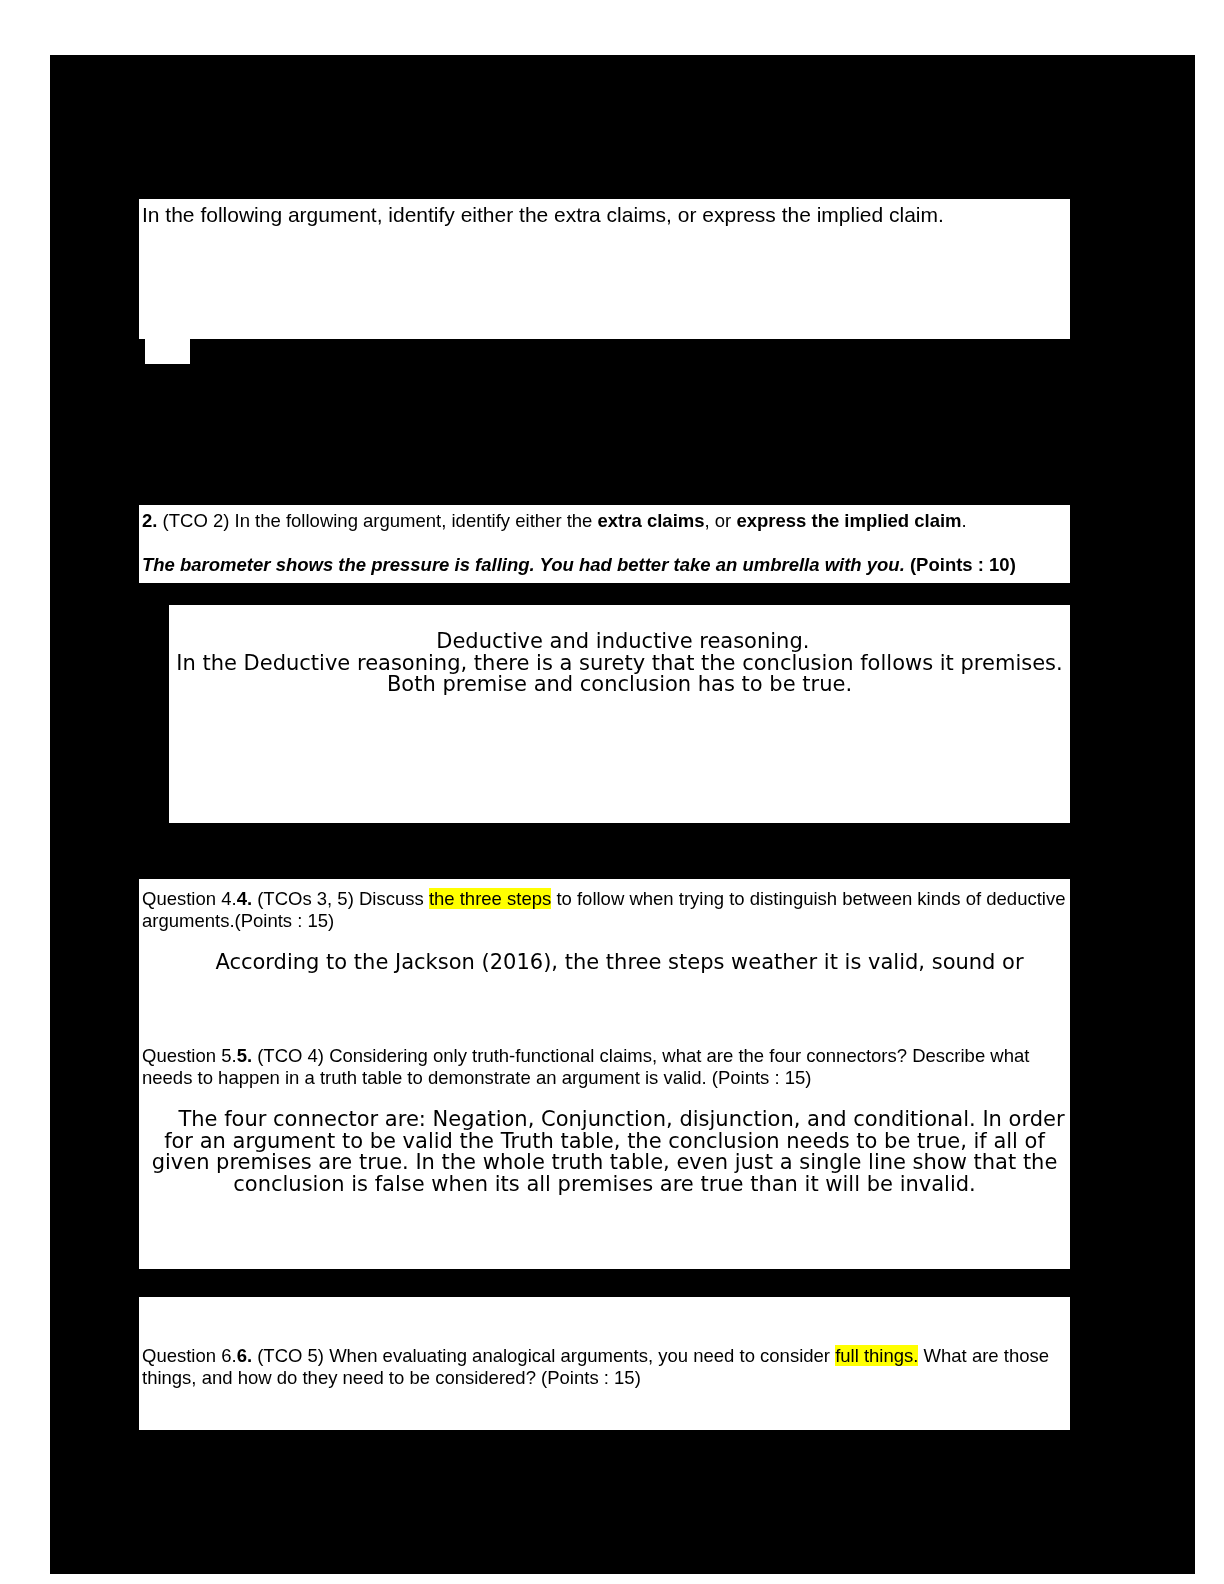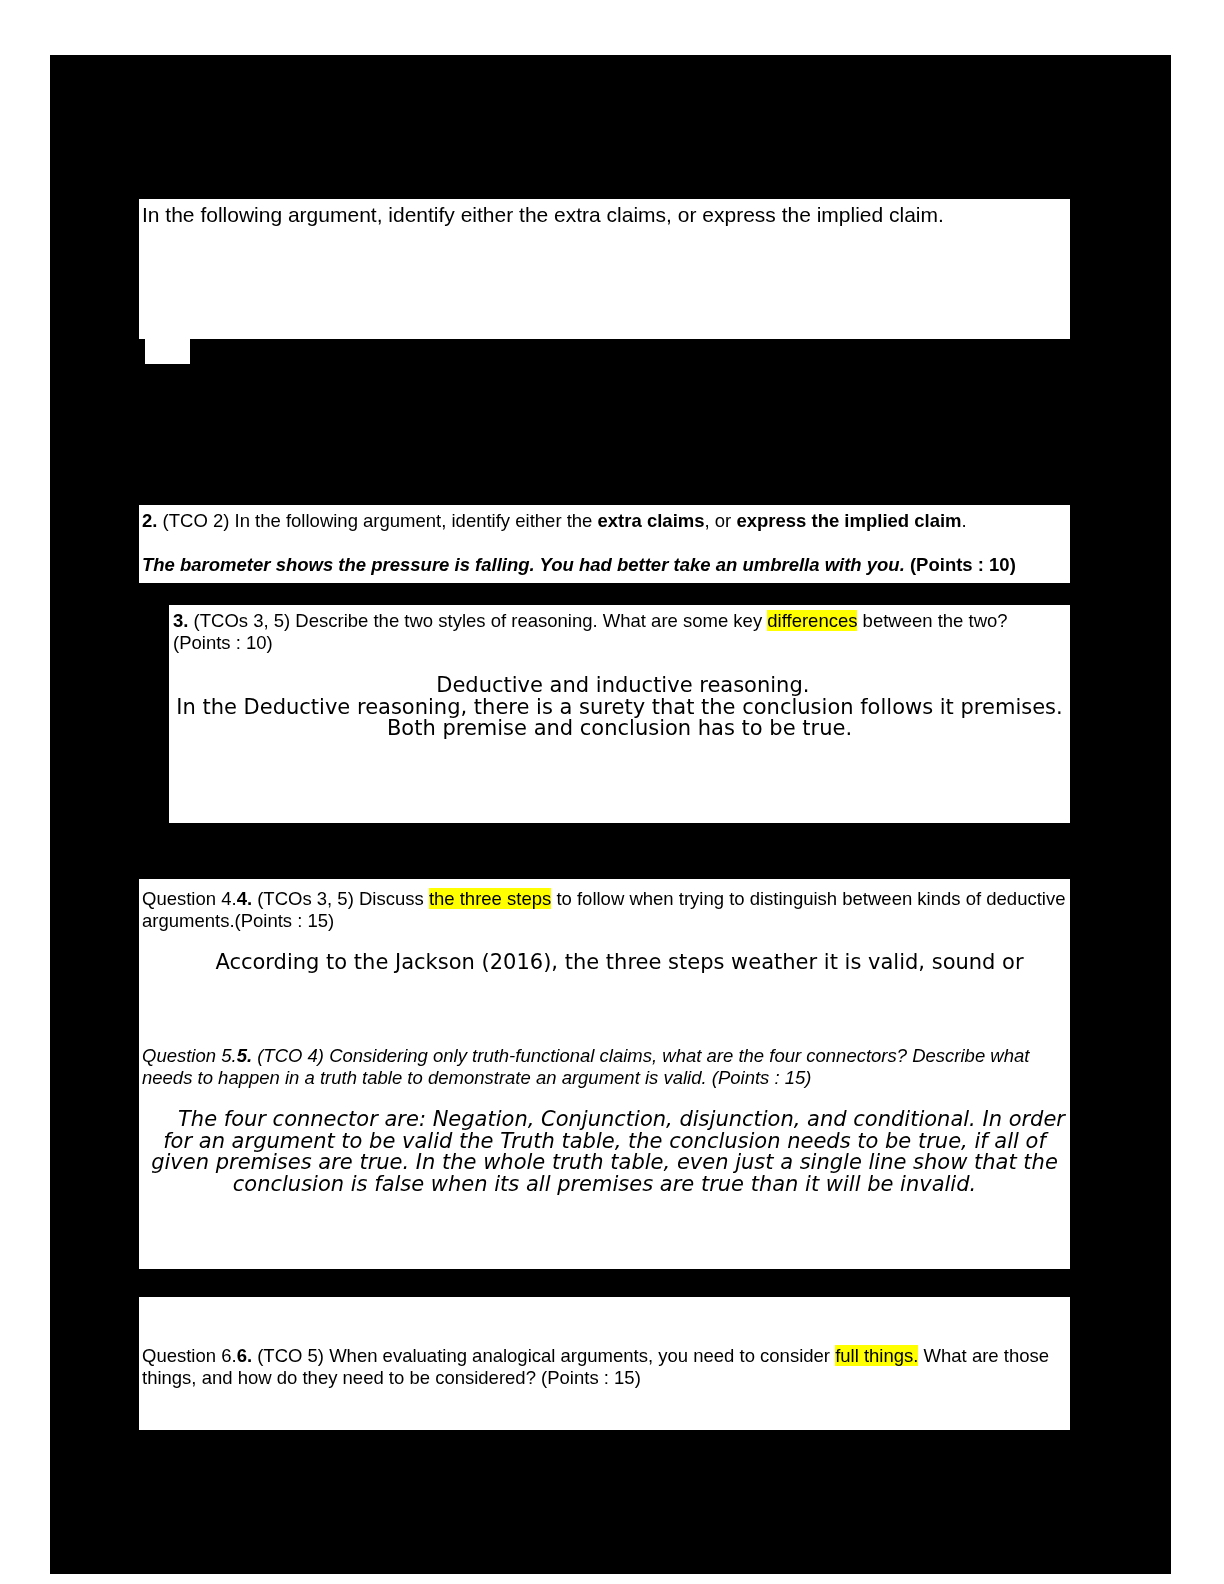--- a/index.html
+++ b/index.html
@@ -8,20 +8,21 @@
     background: #ffffff;
     position: relative;
     font-family: "Liberation Sans", sans-serif;
     color: #000000;
   }
   .page {
     position: absolute;
     left: 50px; top: 55px;
     width: 1121px; height: 1519px;
     background: #000000;
+    padding-left: 24px;
   }
   .block {
     position: absolute;
     background: #ffffff;
     color: #000000;
     box-sizing: border-box;
     overflow: hidden;
   }
   .block p { margin: 0; white-space: pre-wrap; }
 
@@ -33,21 +34,21 @@
 
   
   .cursor-box { position: absolute; left: 95px; top: 284px; width: 45px; height: 25px; background: #ffffff; }
 
   
   .qfont { font-size: 18.5px; line-height: 22px; }
   .b2 { left: 89px; top: 430px; width: 931px; height: 78px; padding: 5px 3px; margin-top: 20px; }
   .b2 .arg2 { margin-top: 22px; font-weight: bold; }
   .b3 { left: 119px; top: 550px; width: 901px; height: 218px; padding: 5px 4px; }
   .b4 { left: 89px; top: 824px; width: 931px; height: 135px; padding: 9px 3px; }
-  .b5 { left: 89px; top: 954px; width: 931px; height: 260px; padding: 36px 3px 0 3px; font-style: italic; }
+  .b5 { left: 89px; top: 954px; width: 931px; height: 260px; padding: 36px 3px 0 3px; }
   .b6 { left: 89px; top: 1242px; width: 931px; height: 133px; padding: 48px 3px 0 3px; }
 
   .bold { font-weight: bold; }
   .hl { background: #ffff00; }
 
   .answer { font-family: "DejaVu Sans", sans-serif; font-size: 21px; line-height: 21.5px; text-align: center; }
   .b3 .answer { margin-top: 21px; }
   .b4 .answer { margin-top: 20px; text-indent: 30px; }
   .b5 .answer { margin-top: 20px; text-indent: 34px; }
 </style>
@@ -61,21 +62,20 @@
   </section>
 
   <div class="cursor-box"></div>
 
   <section class="block b2 qfont">
     <p><span class="bold">2.</span><span> (TCO 2) In the following argument, identify either the </span><span class="bold">extra claims</span><span>, or </span><span class="bold">express the implied claim</span><span>.</span></p>
     <p class="arg2"><span class="it">The barometer shows the pressure is falling. You had better take an umbrella with you.</span><span> (Points : 10)</span></p>
   </section>
 
   <section class="block b3 qfont">
-    <p><span class="bold">3.</span><span> (TCOs 3, 5) Describe the two styles of reasoning. What are some key </span><span class="hl">differences</span><span> between the two? (Points : 10)</span></p>
     <div class="answer">
       <p> Deductive and inductive reasoning.</p>
       <p>In the Deductive reasoning, there is a surety that the conclusion follows it premises. Both premise and conclusion has to be true.</p>
     </div>
   </section>
 
   <section class="block b4 qfont">
     <p><span>Question 4.</span><span class="bold">4.</span><span> (TCOs 3, 5) Discuss </span><span class="hl">the three steps</span><span> to follow when trying to distinguish between kinds of deductive arguments.(Points : 15)</span></p>
     <p class="answer">According to the Jackson (2016), the three steps weather it is valid, sound or</p>
   </section>

